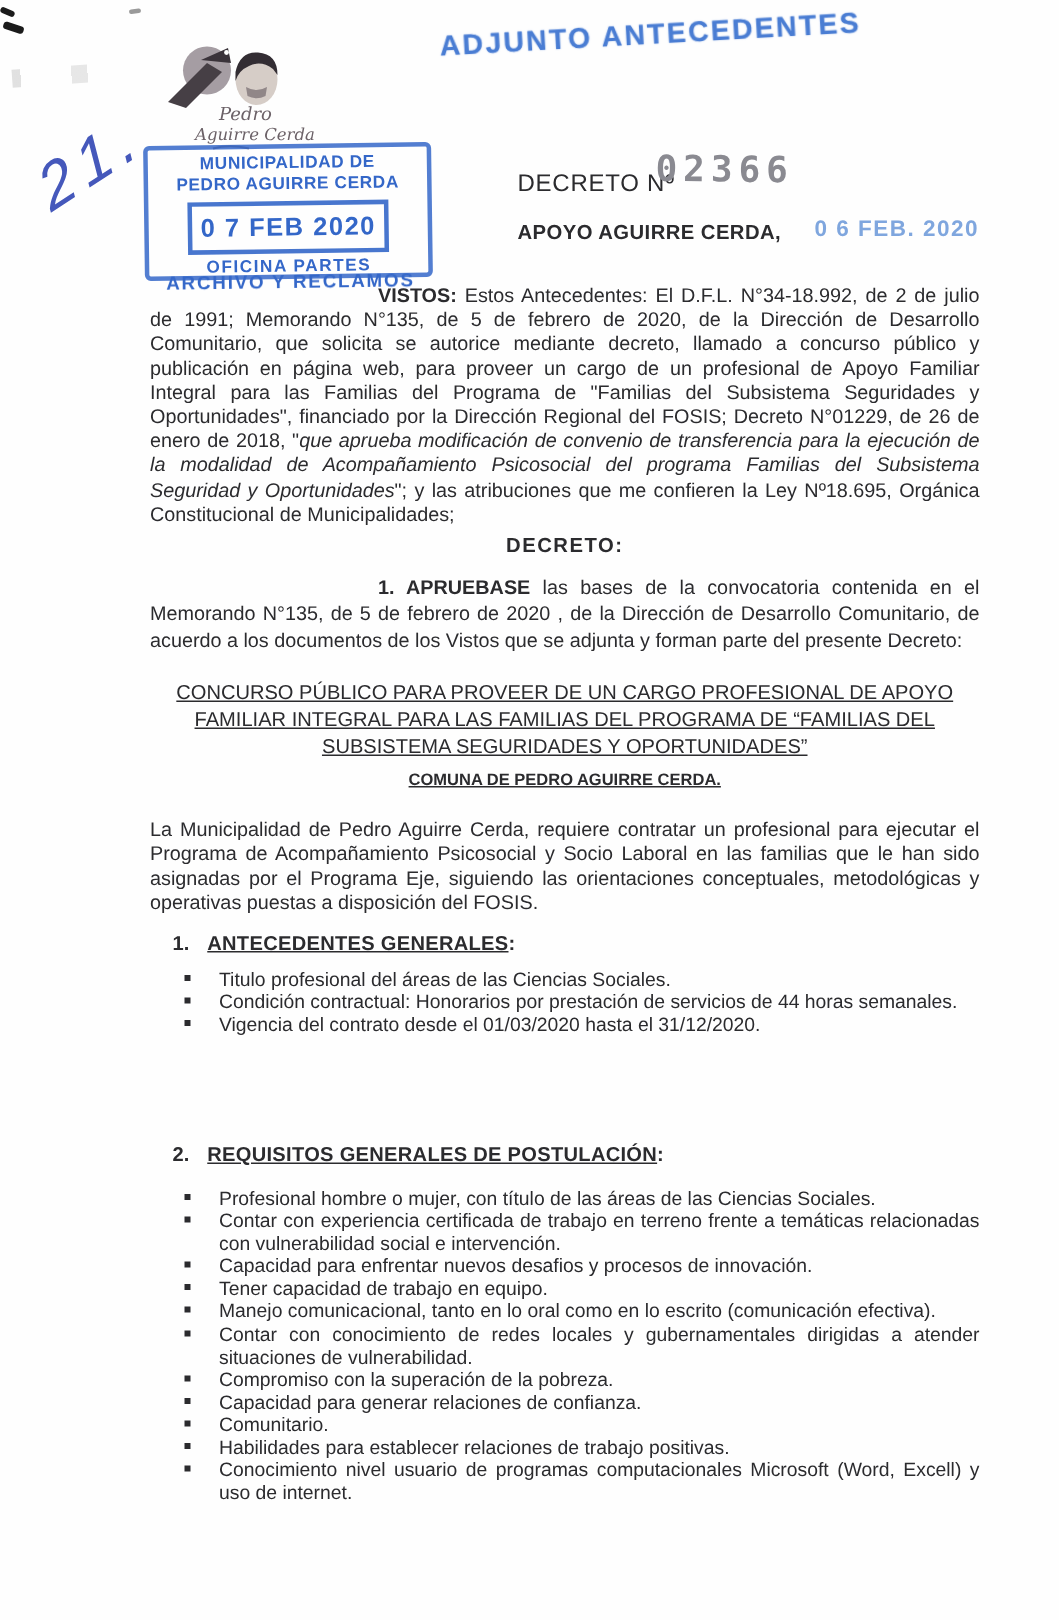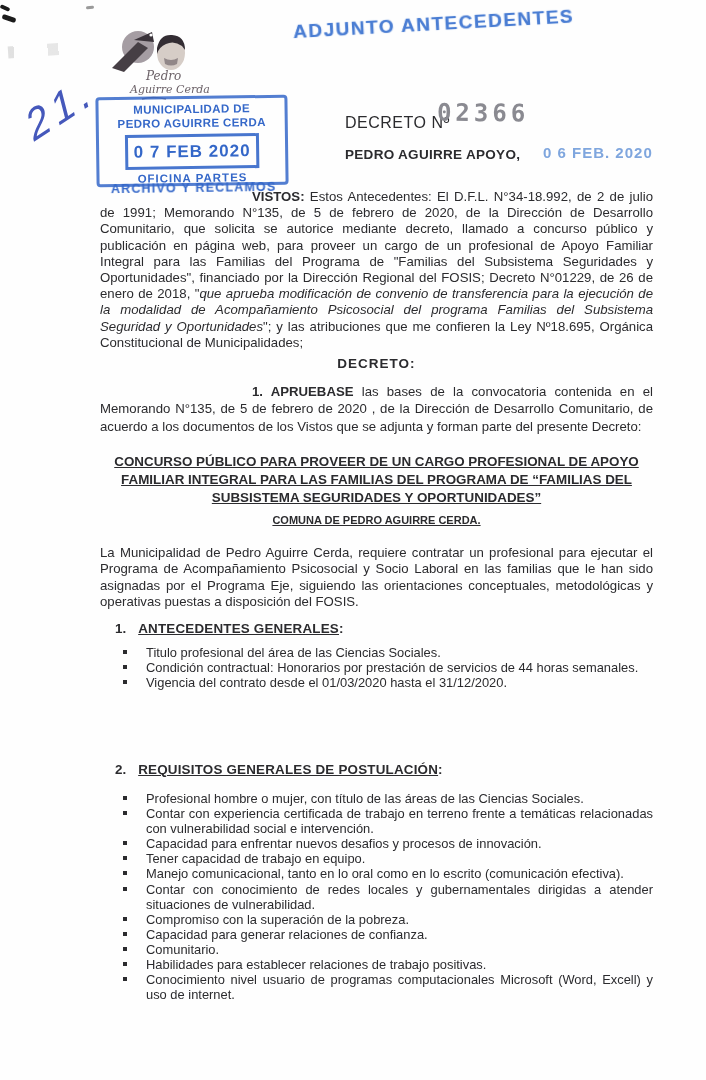--- a/index.html
+++ b/index.html
@@ -86,21 +86,21 @@
     color:var(--stamp-light-blue);
     filter:blur(.3px);white-space:nowrap;
   }
   
   .bodytext{font-size:13.2px;line-height:16.2px;text-align:justify;margin:0;}
   .vistos{left:100px;top:177px;width:553px;text-indent:152px;margin-top:12px;}
   .decreto-h{left:100px;top:356px;width:553px;text-align:center;font-size:13.5px;font-weight:bold;letter-spacing:1px;}
   .apruebase{left:100px;top:383px;width:553px;text-indent:152px;line-height:17.3px;}
   .title1{
     left:100px;top:453px;width:553px;text-align:center;
-    font-size:13.4px;font-weight:bold;line-height:17.8px;
+    font-size:13.4px;font-weight:normal;line-height:17.8px;
     text-decoration:underline;
   }
   .title2{
     left:100px;top:514px;width:553px;text-align:center;
     font-size:11px;font-weight:bold;text-decoration:underline;
   }
   .intro{left:100px;top:545px;width:553px;line-height:16.4px;}
   
   .sec-h{left:100px;width:553px;font-size:13.4px;font-weight:bold;}
   .sec1{top:621px;}
@@ -151,40 +151,40 @@
   <div class="abs office-stamp">
     <div class="s-line">MUNICIPALIDAD DE</div>
     <div class="s-line">PEDRO AGUIRRE CERDA</div>
     <div class="date-box">0 7 FEB 2020</div>
     <div class="s-bottom">OFICINA PARTES</div>
     <div class="s-overlap">ARCHIVO Y RECLAMOS</div>
   </div>
 
   <div class="abs decree-label">DECRETO  Nº</div>
   <div class="abs decree-number">02366</div>
-  <div class="abs city-line">PEDRO AGUIRRE APOYO,</div>
+  <div class="abs city-line">APOYO AGUIRRE CERDA,</div>
   <div class="abs date-stamp">0 6 FEB. 2020</div>
 
   <p class="abs bodytext vistos"><b>VISTOS:</b><span> Estos Antecedentes: El D.F.L. N°34-18.992, de 2 de julio de 1991; Memorando N°135, de 5 de febrero de 2020, de la Dirección de Desarrollo Comunitario, que solicita se autorice mediante decreto, llamado a concurso público y publicación en página web, para proveer un cargo de un profesional de Apoyo Familiar Integral para las Familias del Programa de "Familias del Subsistema Seguridades y Oportunidades", financiado por la Dirección Regional del FOSIS; Decreto N°01229, de 26 de enero de 2018, "</span><i>que aprueba modificación de convenio de transferencia para la ejecución de la modalidad de Acompañamiento Psicosocial del programa Familias del Subsistema Seguridad y Oportunidades</i><span>"; y las atribuciones que me confieren la Ley Nº18.695, Orgánica Constitucional de Municipalidades;</span></p>
 
   <div class="abs decreto-h">DECRETO:</div>
 
   <p class="abs bodytext apruebase"><b>1.  APRUEBASE</b><span> las bases de la convocatoria contenida en el Memorando N°135, de 5 de febrero de 2020 , de la Dirección de Desarrollo Comunitario, de acuerdo a los documentos de los Vistos que se adjunta y forman parte del presente Decreto:</span></p>
 
   <div class="abs title1">CONCURSO PÚBLICO PARA PROVEER DE UN CARGO PROFESIONAL DE APOYO FAMILIAR INTEGRAL PARA LAS FAMILIAS DEL PROGRAMA DE “FAMILIAS DEL SUBSISTEMA SEGURIDADES Y OPORTUNIDADES”</div>
   <div class="abs title2">COMUNA DE PEDRO AGUIRRE CERDA.</div>
 
   <p class="abs bodytext intro">La Municipalidad de Pedro Aguirre Cerda, requiere contratar un profesional  para ejecutar el Programa de Acompañamiento Psicosocial y Socio Laboral en las familias que le han sido asignadas por el Programa Eje, siguiendo las orientaciones conceptuales, metodológicas y operativas puestas a disposición del FOSIS.</p>
 
   <div class="abs sec-h sec1"><span class="sec-num">1.</span><span class="sec-title">ANTECEDENTES GENERALES</span><span>:</span></div>
   <ul class="abs bullets list1">
 
   <li>
         <span class="sq"></span>
-        <span class="bt">Titulo profesional del área de las Ciencias Sociales.</span>
+        <span class="bt">Titulo profesional del áreas de las Ciencias Sociales.</span>
       </li>
       <li>
         <span class="sq"></span>
         <span class="bt">Condición contractual: Honorarios por  prestación de servicios de 44 horas semanales.</span>
       </li>
       <li>
         <span class="sq"></span>
         <span class="bt">Vigencia del contrato desde el 01/03/2020 hasta el 31/12/2020.</span>
       </li>
     </ul>

